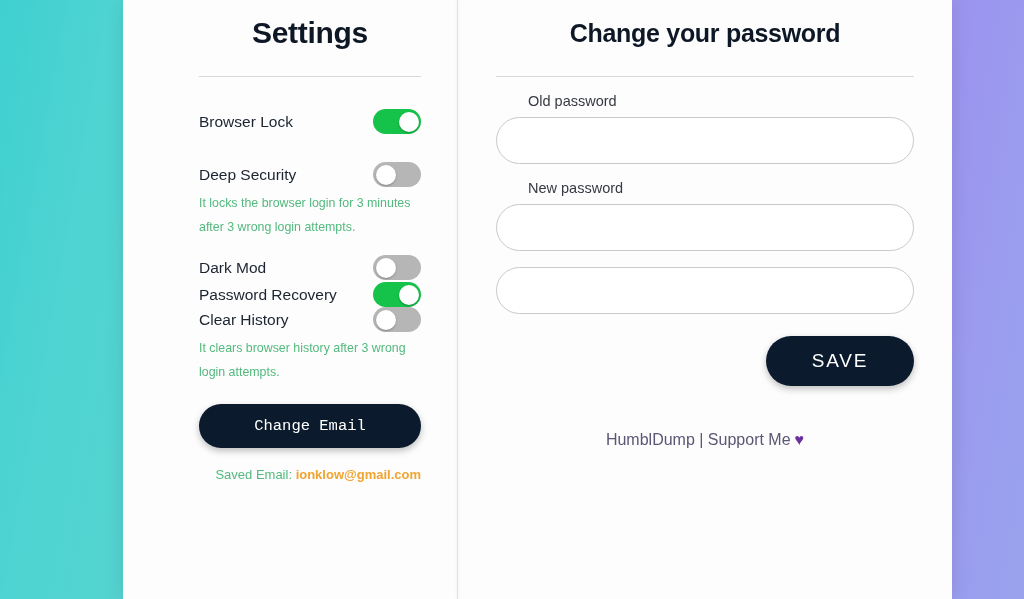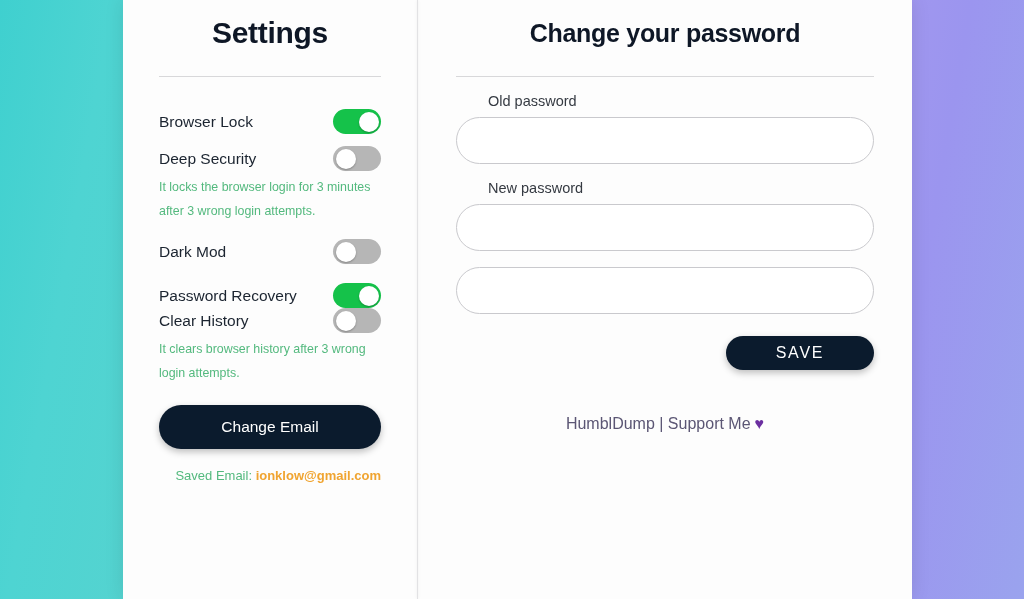--- a/index.html
+++ b/index.html
@@ -26,20 +26,21 @@
   
   #app-card {
     position: absolute;
     left: 123px;
     top: 0;
     width: 789px;
     height: 599px;
     background: #fdfdfd;
     display: flex;
     box-shadow: 0 0 18px rgba(0,0,0,0.10);
+    padding-left: 40px;
   }
 
   .panel-divider {
     width: 1px;
     background: #e2e2e4;
     box-shadow: 0 0 3px rgba(0,0,0,0.10);
     flex: none;
   }
 
   
@@ -114,20 +115,21 @@
     color: #ffffff;
     border-radius: 30px;
     font-family: "Liberation Sans", sans-serif;
     cursor: pointer;
     box-shadow: 0 3px 7px rgba(0,0,0,0.25);
   }
   #change-email-button {
     height: 44px;
     font-size: 15.5px;
     margin-top: 20px;
+    font-family: Liberation Mono, monospace;
   }
 
   .saved-email {
     font-size: 13px;
     color: #53b97e;
     text-align: right;
     margin-top: 19px;
     white-space: nowrap;
   }
   .saved-email .email-value {
@@ -161,22 +163,22 @@
     background: #ffffff;
     padding: 0 24px;
     font-size: 14px;
     font-family: "Liberation Sans", sans-serif;
     color: #1b2430;
     outline: none;
   }
 
   #save-button {
     width: 148px;
-    height: 34px;
-    font-size: 16px;
+    height: 50px;
+    font-size: 19px;
     letter-spacing: 1.8px;
     margin: 22px 0 0 auto;
   }
 
   .footer-credit {
     text-align: center;
     margin-top: 45px;
     font-size: 16px;
     color: #5b5674;
     white-space: nowrap;
@@ -197,36 +199,36 @@
     <div class="panel-title">Settings</div>
     <div class="title-rule"></div>
 
     <div class="setting-row" style="margin-top:32px;">
       <span class="setting-label">Browser Lock</span>
       <span class="toggle on">
         <span class="knob"></span>
       </span>
     </div>
 
-    <div class="setting-row" style="margin-top:12px;">
+    <div class="setting-row" style="margin-top:28px;">
       <span class="setting-label">Deep Security</span>
       <span class="toggle off">
         <span class="knob"></span>
       </span>
     </div>
     <p class="setting-desc">It locks the browser login for 3 minutes after 3 wrong login attempts.</p>
 
     <div class="setting-row" style="margin-top:16px;">
       <span class="setting-label">Dark Mod</span>
       <span class="toggle off">
         <span class="knob"></span>
       </span>
     </div>
 
-    <div class="setting-row" style="margin-top:19px;">
+    <div class="setting-row" style="margin-top:2px;">
       <span class="setting-label">Password Recovery</span>
       <span class="toggle on">
         <span class="knob"></span>
       </span>
     </div>
 
     <div class="setting-row" style="">
       <span class="setting-label">Clear History</span>
       <span class="toggle off">
         <span class="knob"></span>

